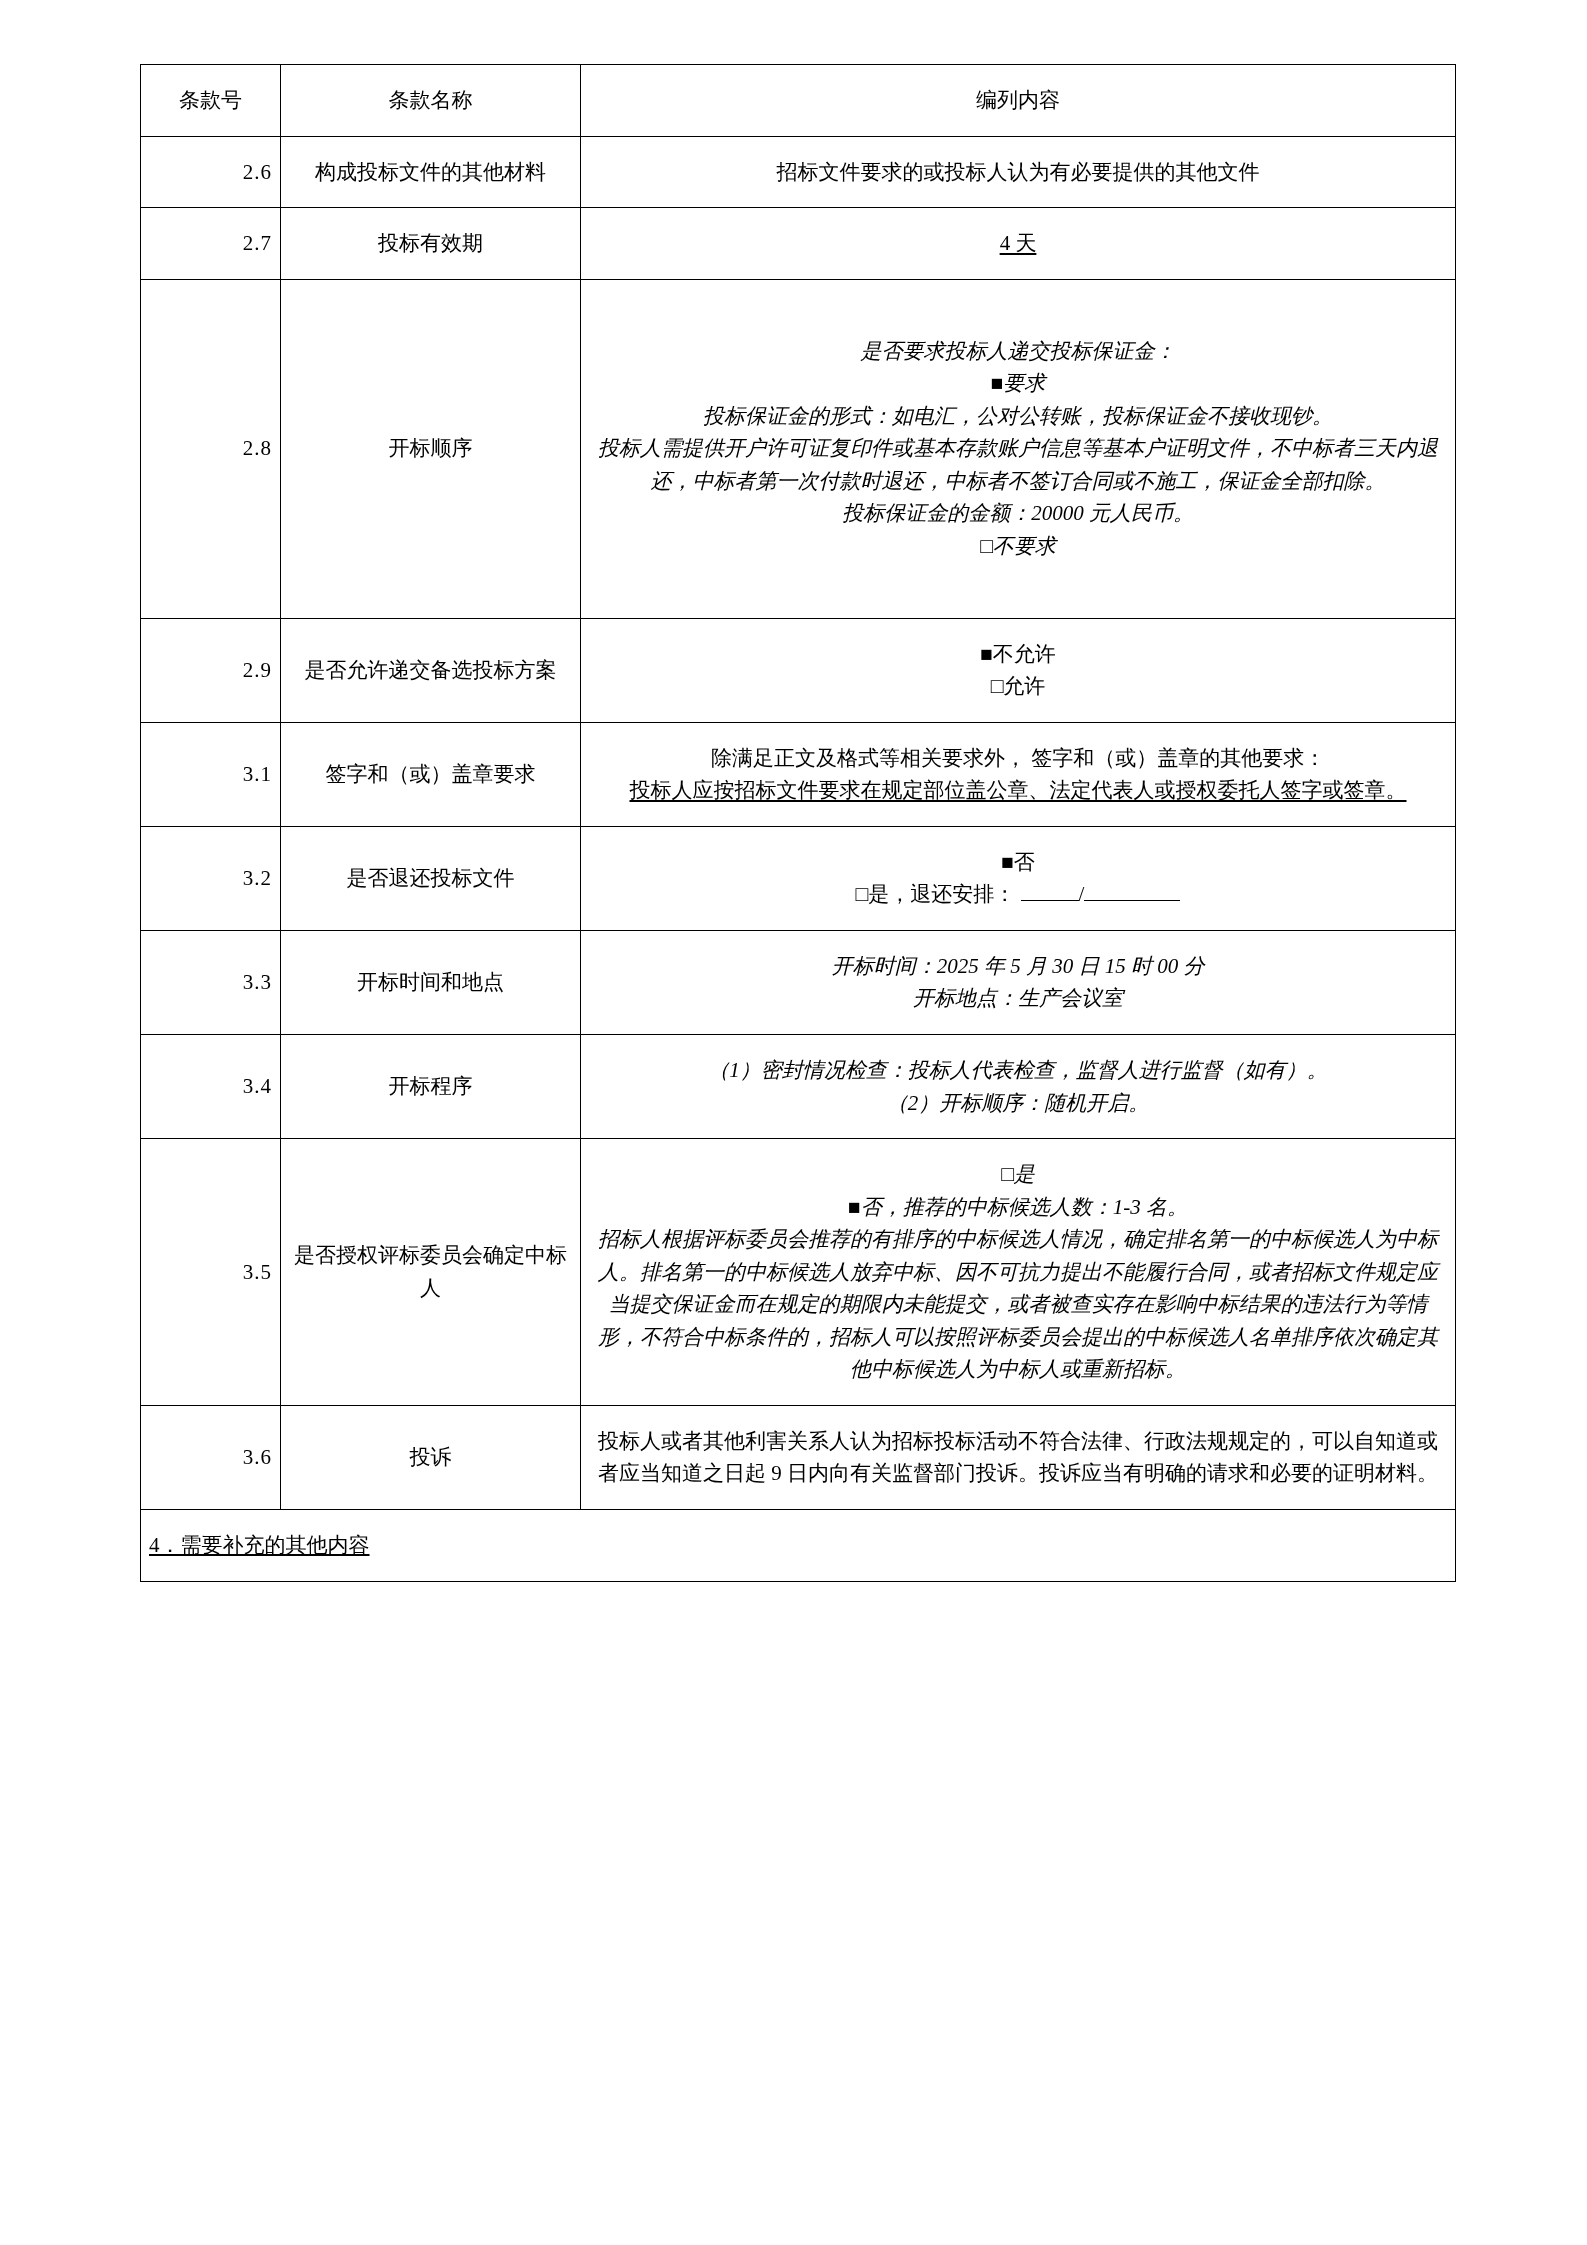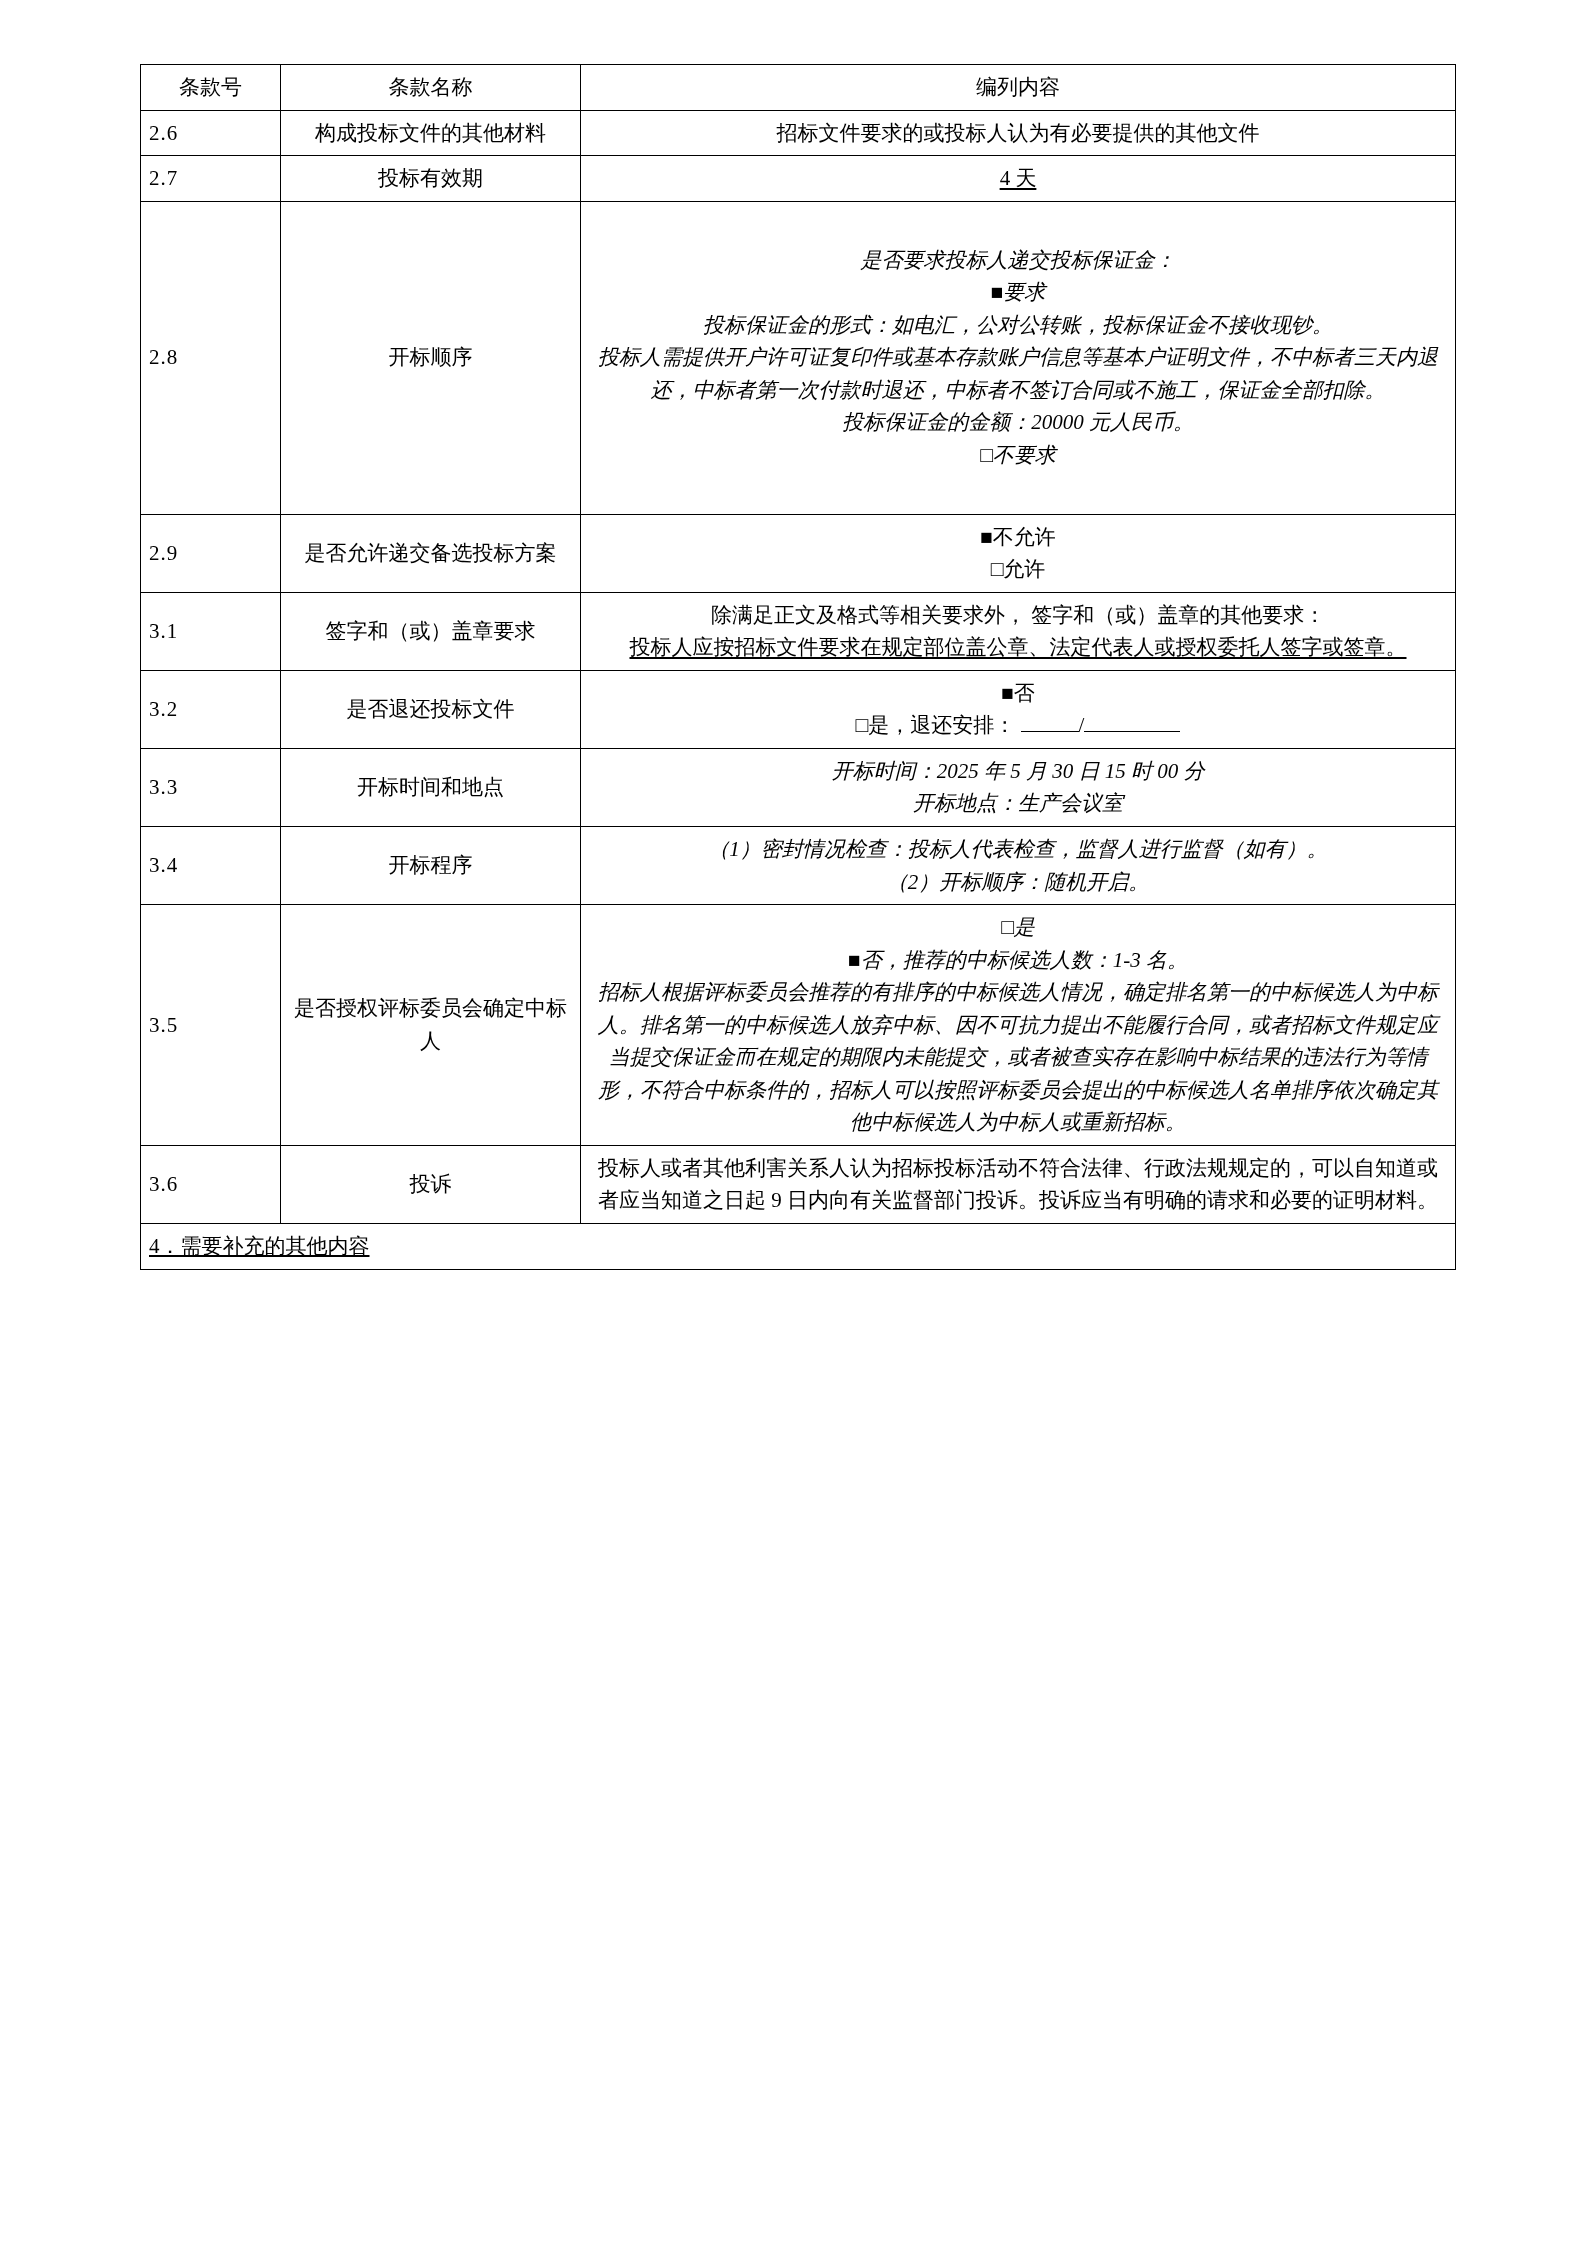--- a/index.html
+++ b/index.html
@@ -21,36 +21,36 @@
     padding: 64px 130px 0 140px;
   }
   table.doc-table {
     border-collapse: collapse;
     width: 1315px;
     table-layout: fixed;
   }
   table.doc-table td, table.doc-table th {
     border: 1.5px solid #000000;
     vertical-align: middle;
-    padding: 6px 8px;
+    padding: 19px 8px;
     font-weight: normal;
     font-size: 21px;
     line-height: 1.55;
   }
   .col-no { width: 140px; }
   .col-name { width: 300px; }
   .col-content { width: 875px; }
 
   .hdr td {
     text-align: center;
     font-size: 22px;
     padding: 14px 8px;
   }
   .clause-no {
-    text-align: left;
+    text-align: right;
     font-size: 21px;
     letter-spacing: 1px;
   }
   .clause-name {
     text-align: center;
     font-size: 21px;
   }
   .content-cell {
     text-align: center;
     font-size: 21px;

